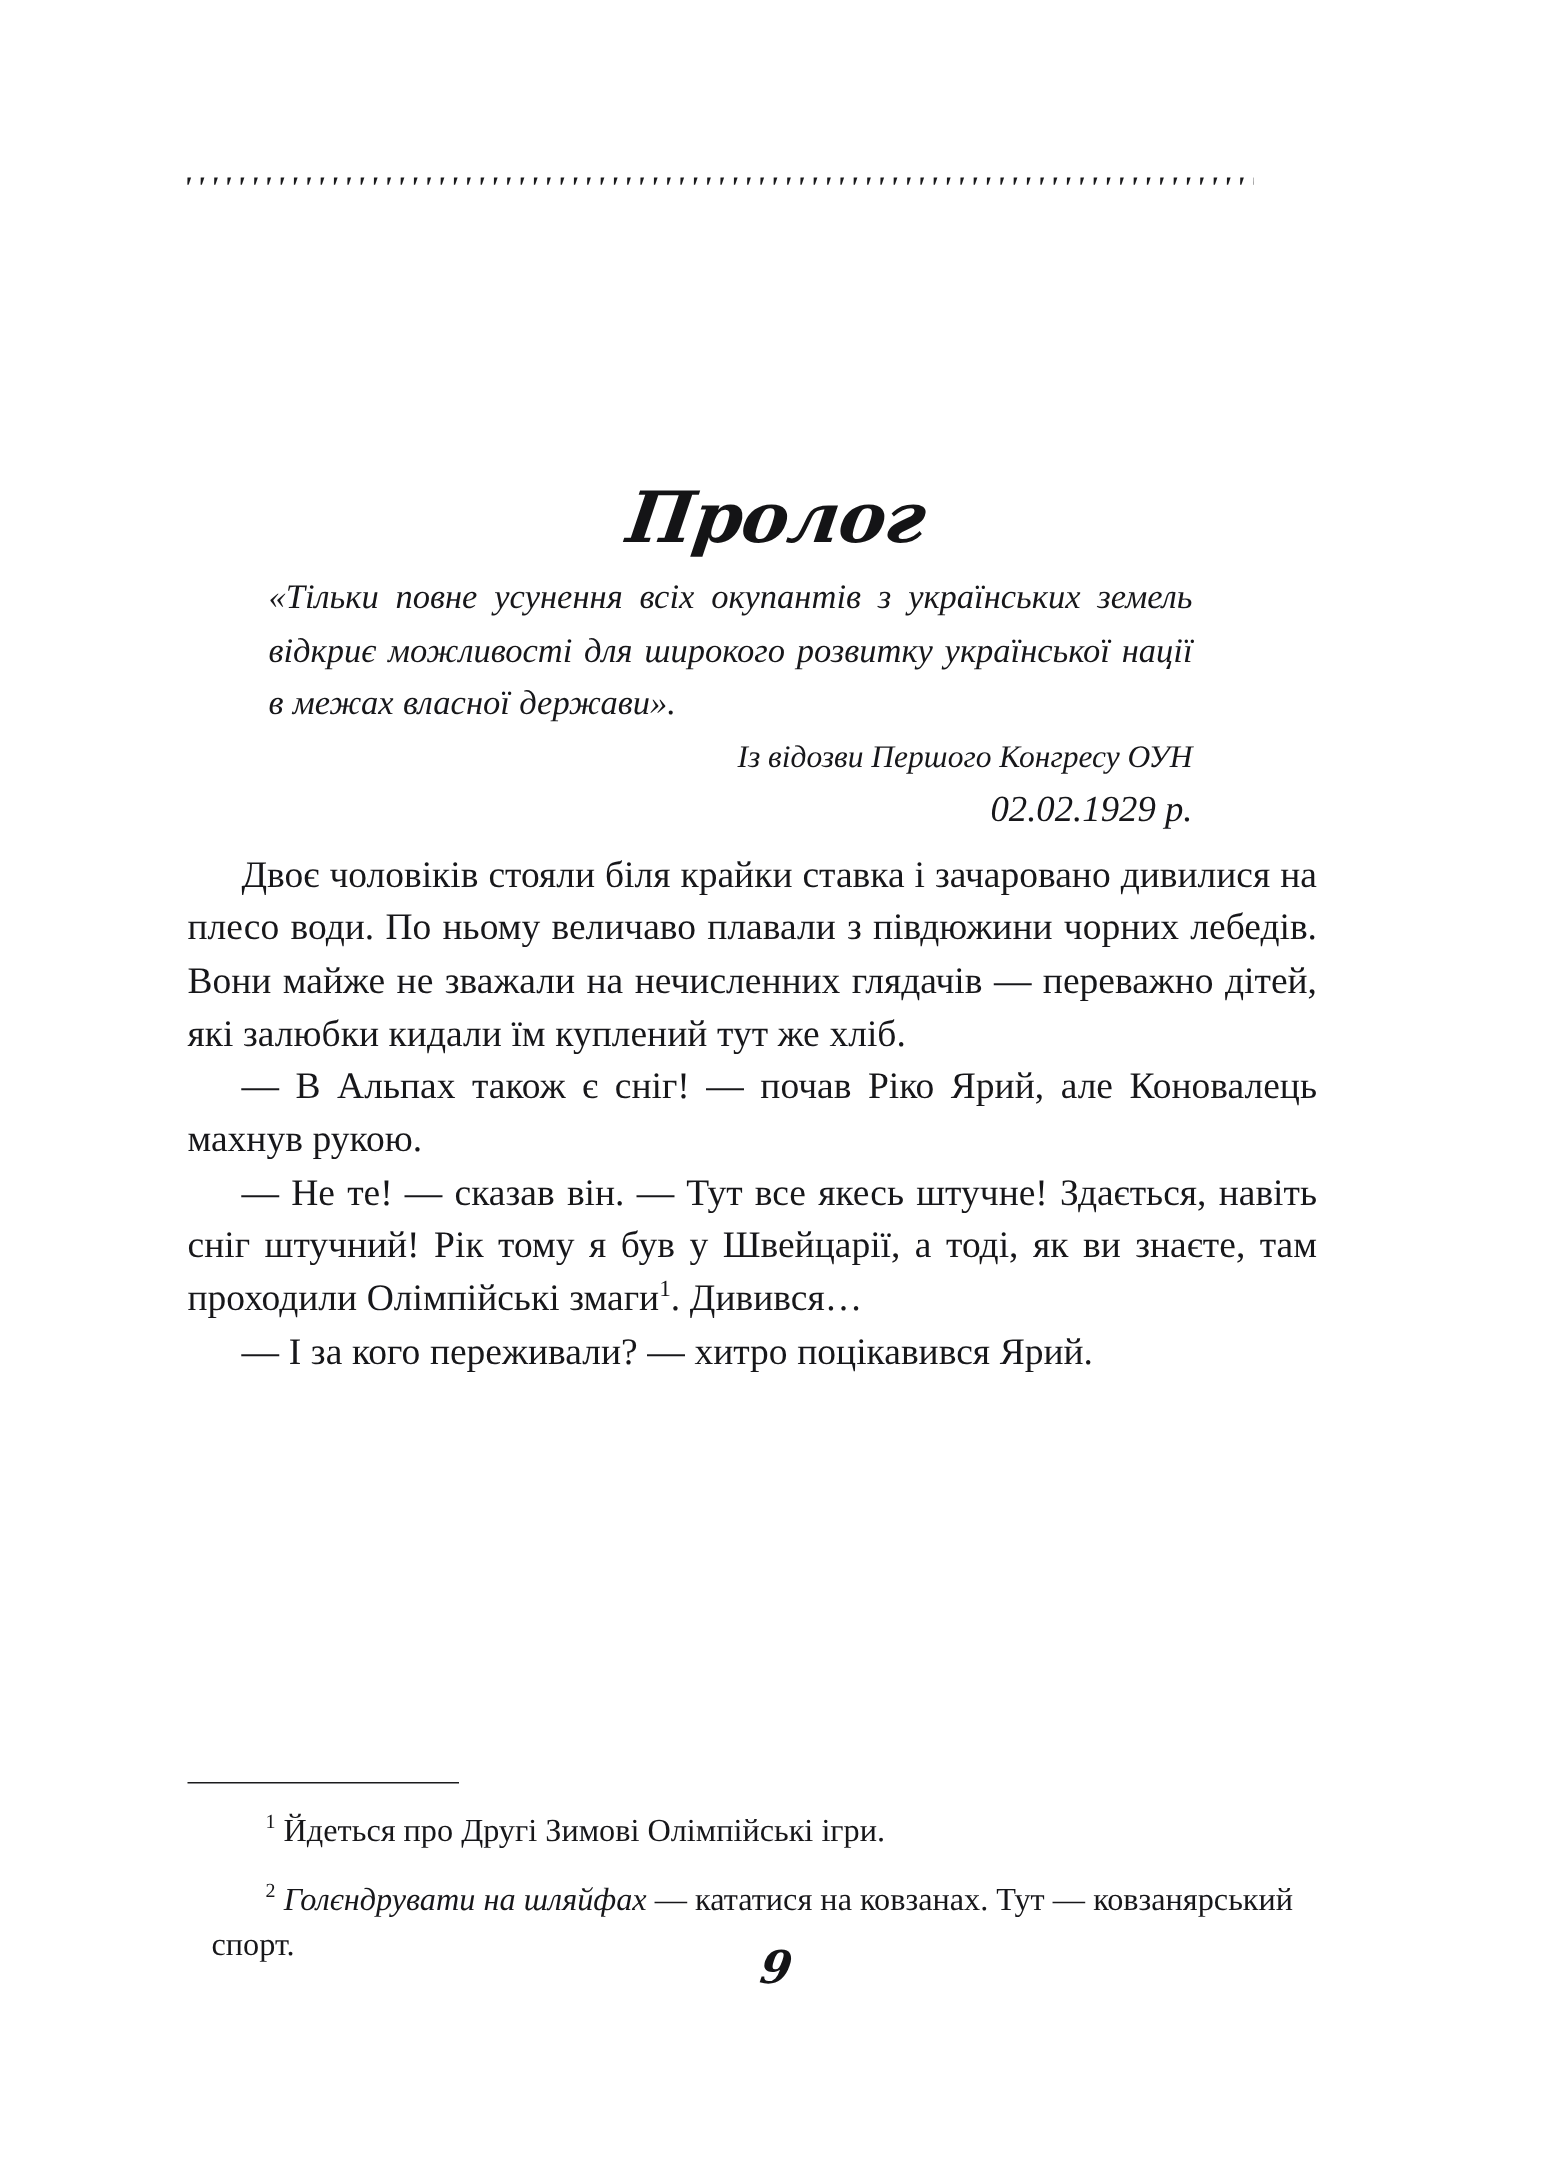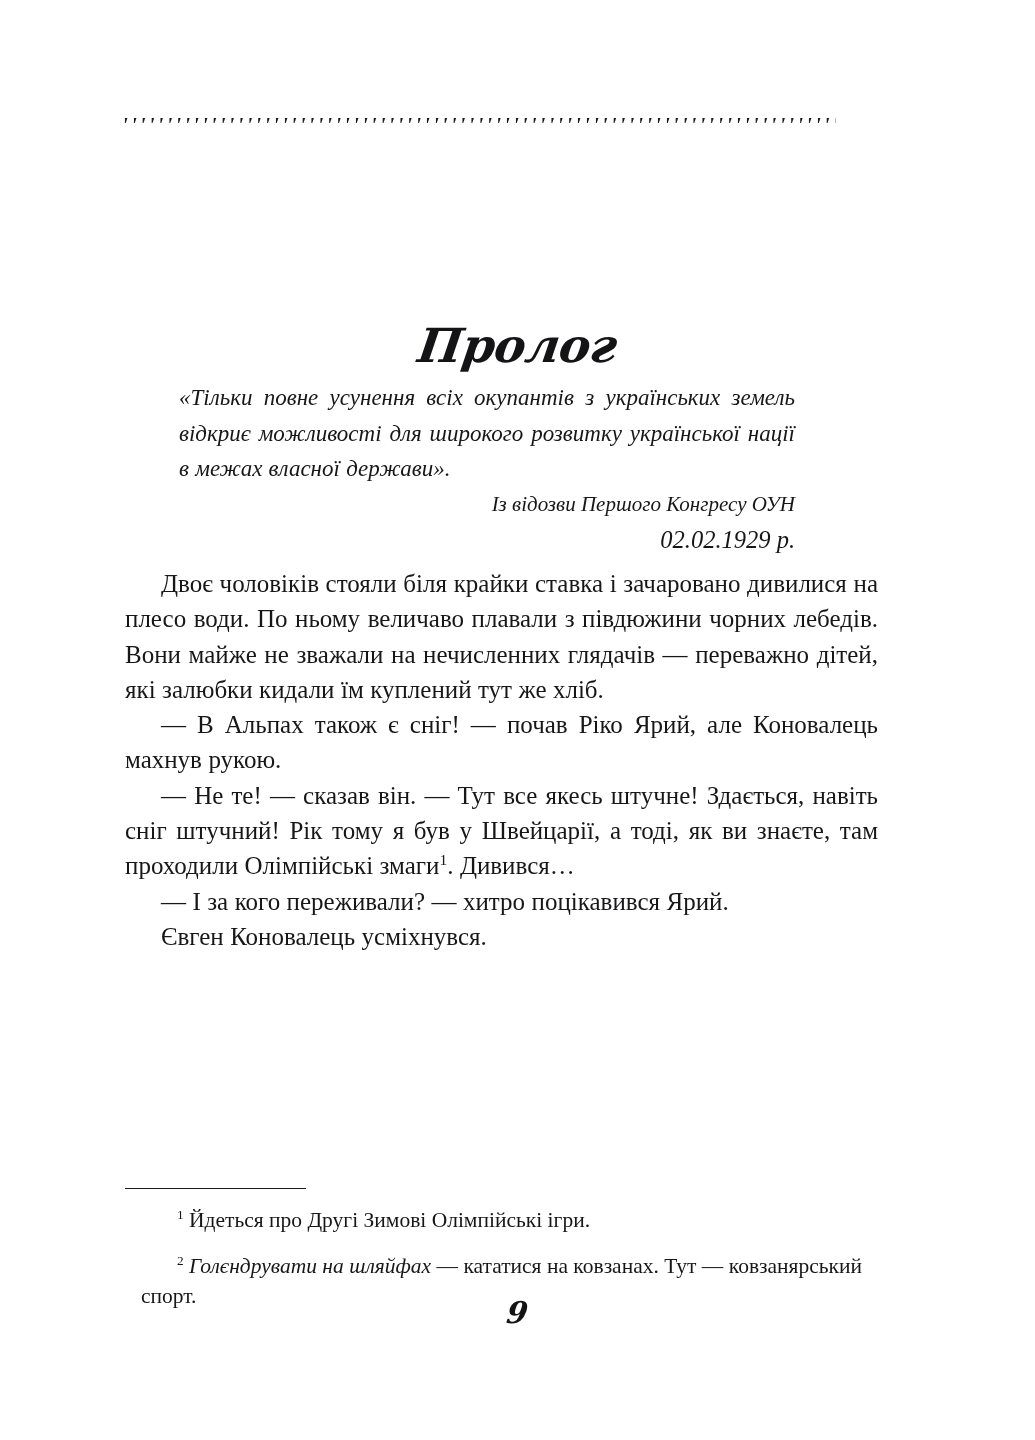--- a/index.html
+++ b/index.html
@@ -173,21 +173,20 @@
     <p class="epigraph-quote">«Тільки повне усунення всіх окупантів з українських земель відкриє можливості для широкого розвитку української нації в межах власної держави».</p>
     <p class="epigraph-source">Із відозви Першого Конгресу ОУН</p>
     <p class="epigraph-date">02.02.1929 р.</p>
   </div>
 
   <div class="body-text">
     <p>Двоє чоловіків стояли біля крайки ставка і зачаровано дивилися на плесо води. По ньому величаво плавали з півдюжини чорних лебедів. Вони майже не зважали на нечисленних глядачів — переважно дітей, які залюбки кидали їм куплений тут же хліб.</p>
     <p>— В Альпах також є сніг! — почав Ріко Ярий, але Коновалець махнув рукою.</p>
     <p><span>— Не те! — сказав він. — Тут все якесь штучне! Здається, навіть сніг штучний! Рік тому я був у Швейцарії, а тоді, як ви знаєте, там проходили Олімпійські змаги</span><sup class="fn">1</sup><span>. Дивився…</span></p>
     <p>— І за кого переживали? — хитро поцікавився Ярий.</p>
-    <p>Євген Коновалець усміхнувся.</p>
   </div>
 
   <div class="footnotes">
     <div class="footnote-rule"></div>
     <p><sup>1</sup>&nbsp;<span>Йдеться про Другі Зимові Олімпійські ігри.</span></p>
     <p><sup>2</sup>&nbsp;<span class="fn-term">Голєндрувати на шляйфах</span><span> — кататися на ковзанах. Тут — ковзанярський спорт.</span></p>
   </div>
 
   <div class="folio">9</div>
 

